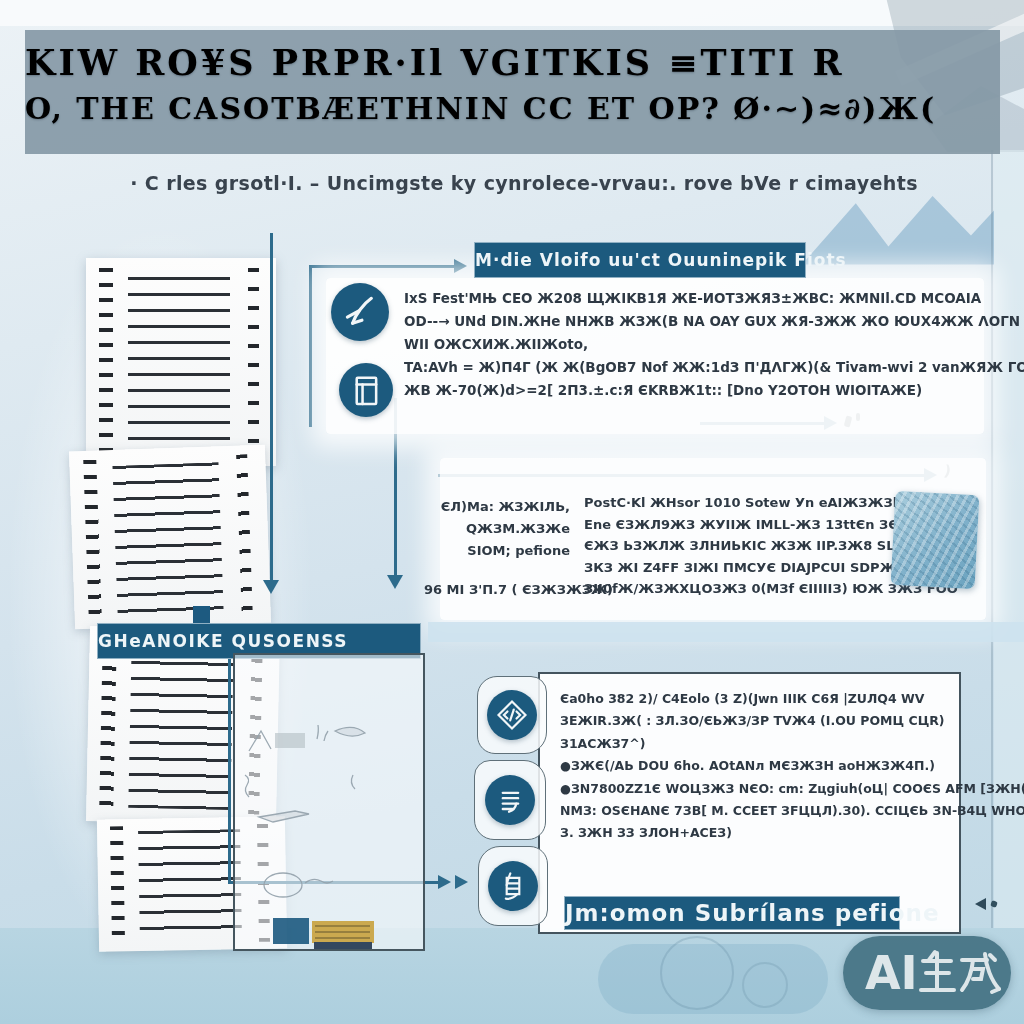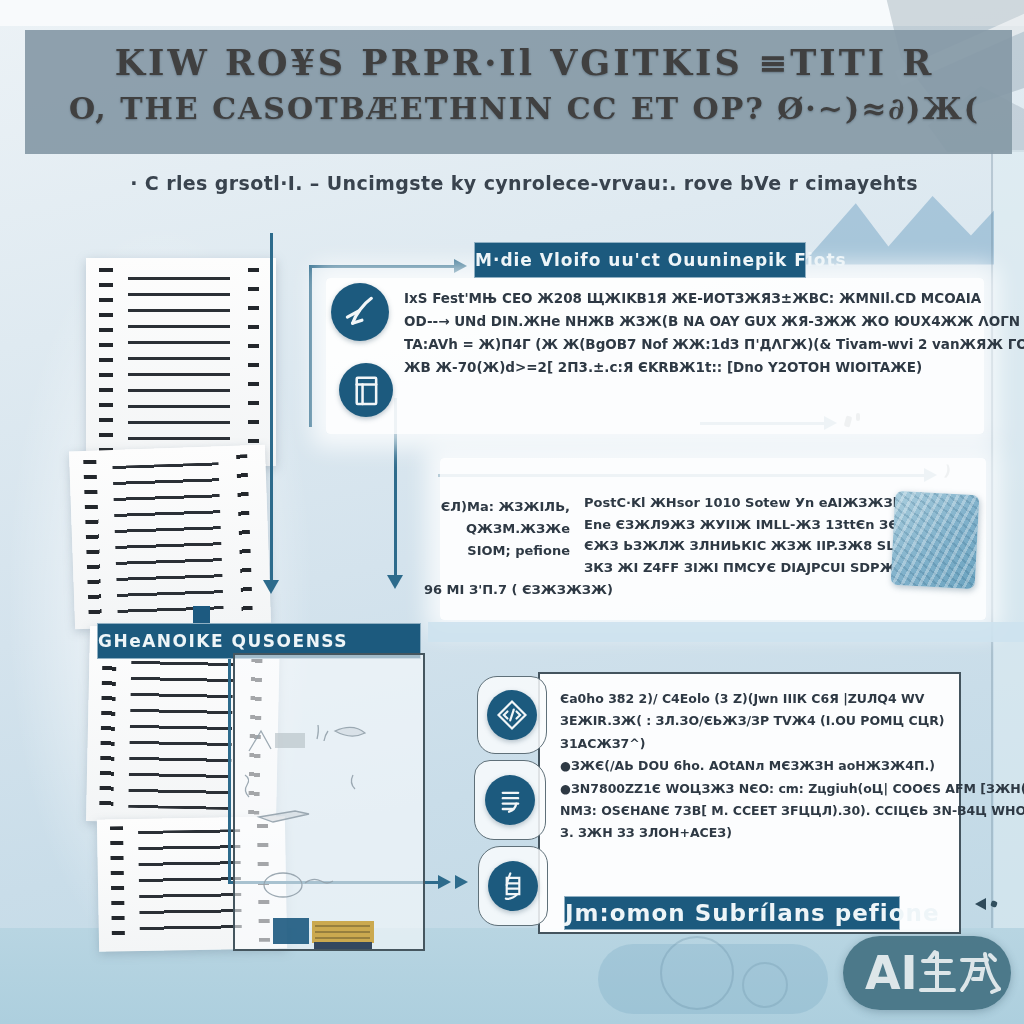--- a/index.html
+++ b/index.html
@@ -18,22 +18,22 @@
     clip-path:polygon(0% 95%,28% 10%,45% 70%,68% 0%,88% 55%,100% 20%,100% 95%);}
   .bg-right-line{left:991px;top:150px;width:2px;height:780px;background:rgba(95,125,145,.3);}
   .bg-right-panel{left:994px;top:150px;width:30px;height:780px;background:rgba(222,236,243,.55);}
   .bg-bottom{left:0;top:928px;width:1024px;height:96px;background:linear-gradient(180deg,#b8d5e2,#adcfde);}
   .bg-blob{left:598px;top:944px;width:230px;height:70px;background:rgba(120,170,195,.30);border-radius:40px;}
   .bg-circle1{left:660px;top:936px;width:70px;height:70px;border:2px solid rgba(90,130,155,.25);border-radius:50%;}
   .bg-circle2{left:742px;top:962px;width:42px;height:42px;border:2px solid rgba(90,130,155,.22);border-radius:50%;}
   .soft1{left:10px;top:230px;width:300px;height:730px;background:radial-gradient(ellipse at center,rgba(255,255,255,.85) 0%,rgba(255,255,255,0) 72%);}
   
   .title-banner{left:25px;top:30px;width:975px;height:124px;background:rgba(134,153,166,.92);
-    text-align:center;color:#404040;font-family:"DejaVu Serif",serif;font-weight:bold;
-    text-shadow:0 1px 2px rgba(45,60,75,.4);padding-left:12px;}
+    text-align:left;color:#000000;font-family:"DejaVu Serif",serif;font-weight:bold;
+    text-shadow:0 1px 2px rgba(45,60,75,.4);}
   .t1{margin-top:11px;font-size:35px;letter-spacing:3px;line-height:44px;white-space:nowrap;}
   .t2{font-size:30px;letter-spacing:2px;line-height:48px;white-space:nowrap;}
   .subtitle{left:0;top:172px;width:1024px;text-align:center;font-size:19px;font-weight:bold;
     color:#39434e;letter-spacing:.4px;white-space:nowrap;padding-left:12px;}
   
   .paper{position:absolute;background:linear-gradient(180deg,#fdfdfd,#f3f5f6);
     box-shadow:0 3px 10px rgba(110,130,145,.35);}
   .paper .pl{position:absolute;left:22%;right:24%;top:9%;bottom:7%;
     background:repeating-linear-gradient(180deg,#2b3036 0 3px,transparent 3px 16px);}
   .paper .pbl{position:absolute;left:7%;width:7%;top:5%;bottom:5%;
@@ -160,37 +160,39 @@
   <div class="cicon" style="left:339px;top:363px;width:54px;height:54px;">
     <svg viewBox="0 0 40 40" fill="none" stroke="#f2f6f8" stroke-width="2.6" stroke-linecap="round">
       <rect x="10" y="7" width="20" height="27" rx="1"></rect>
         <path d="M10,14 H30"></path>
         <path d="M16,14 V34"></path>
     </svg>
   </div>
   <div class="abs s1-text">
     <div class="gl">IxS Fest'MЊ CEO Ж208  ЩЖIKB1Я ЖE-ИOTЗЖЯЗ±ЖВС: ЖMNIl.CD MCOAIA</div>
     <div class="gl">OD--→ UNd  DIN.ЖHe NHЖB  ЖЗЖ(B NA OAY GUX  ЖЯ-ЗЖЖ  ЖO ЮUX4ЖЖ  ΛOГN OЖBНЖ</div>
+    <div class="gl">WII OЖCХИЖ.ЖIIЖoto,</div>
     <div class="gl">TA:AVh = Ж)П4Г (Ж Ж(BgОB7  Nof ЖЖ:1dЗ П'ДΛГЖ)(&amp;  Tivam-wvi 2 vanЖЯЖ  ГOСИ5H),</div>
     <div class="gl">ЖB Ж-70(Ж)d&gt;=2[  2П3.±.c:Я  ЄKRВЖ1t::  [Dno Y2OTOH  WIOITAЖE)</div>
   </div>
 
   <div class="whitebox" style="left:440px;top:458px;width:546px;height:162px;"></div>
   <div class="abs strip-blue"></div>
   <div class="abs s2-left">
     <div class="gl">ЄЛ)Ма:  ЖЗЖIЛЬ,</div>
     <div class="gl">QЖЗМ.ЖЗЖе</div>
     <div class="gl">SIOM;  pefione</div>
     <div class="gl gap">96 MI З'П.7 ( ЄЗЖЗЖЗЖ)</div>
   </div>
   <div class="abs s2-right">
     <div class="gl">PostC·Kl ЖHsor 1010 Sotew Уn  eAIЖЗЖЗhЄ ЗЖ</div>
     <div class="gl">Ene ЄЗЖЛ9ЖЗ  ЖУIIЖ IMLL-ЖЗ  13ttЄn ЗЄЖЗ,</div>
     <div class="gl">ЄЖЗ ЬЗЖЛЖ  ЗЛНИЬКІС ЖЗЖ  IIP.ЗЖ8 SЦ(ЖЗ ВN З</div>
     <div class="gl">ЗКЗ ЖІ Z4FF  ЗІЖІ ПМСУЄ DIAJPCUI  SDРЖ ЗЖЗЖ.Y</div>
+    <div class="gl">ЗІІ0fЖ/ЖЗЖХЦОЗЖЗ  0(МЗf ЄІІІІІЗ)  ЮЖ ЗЖЗ FОО</div>
   </div>
   <div class="abs patch-blue"></div>
 
   <div class="bar" style="left:97px;top:623px;width:322px;height:34px;font-size:17px;line-height:34px;letter-spacing:1.5px;">GHeANOIKE  QUSOENSS</div>
 
   <div class="abs sketch-box">
     <svg viewBox="0 0 188 294" width="188" height="294" fill="none" stroke="#93a1ab" stroke-width="1.3" opacity="0.9">
       <path d="M14,96 L26,76 L36,94"></path>
       <rect x="40" y="78" width="30" height="15" fill="#bcc5cb" stroke="none" opacity="0.8"></rect>
       <path d="M82,84 q2,-8 1,-14 M89,86 q1,-6 4,-10"></path>

